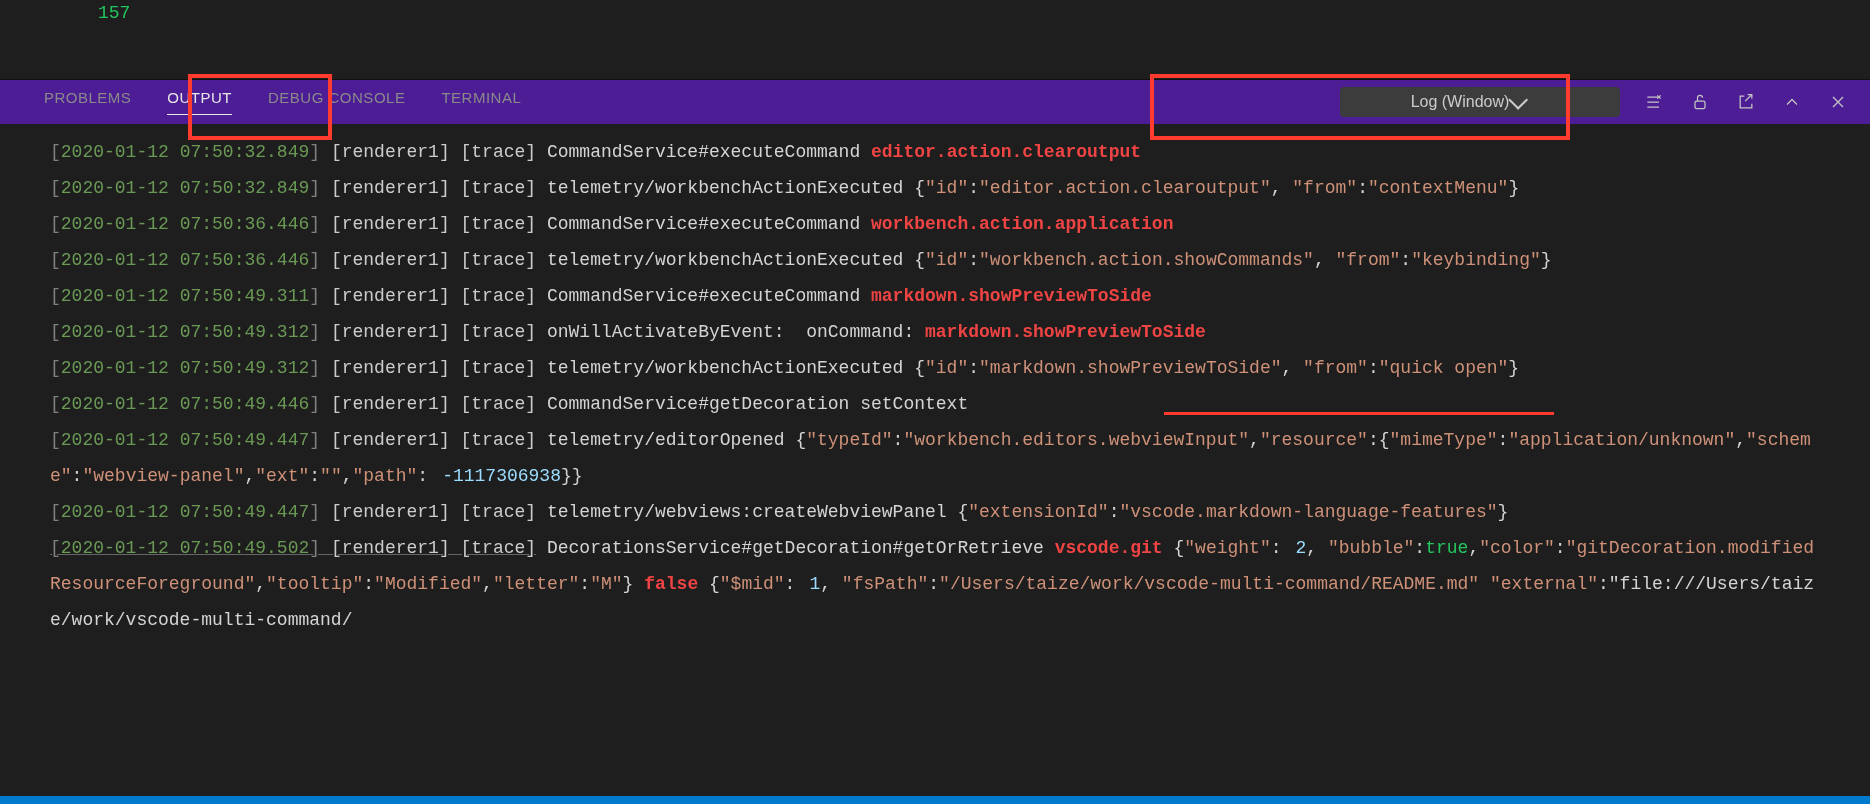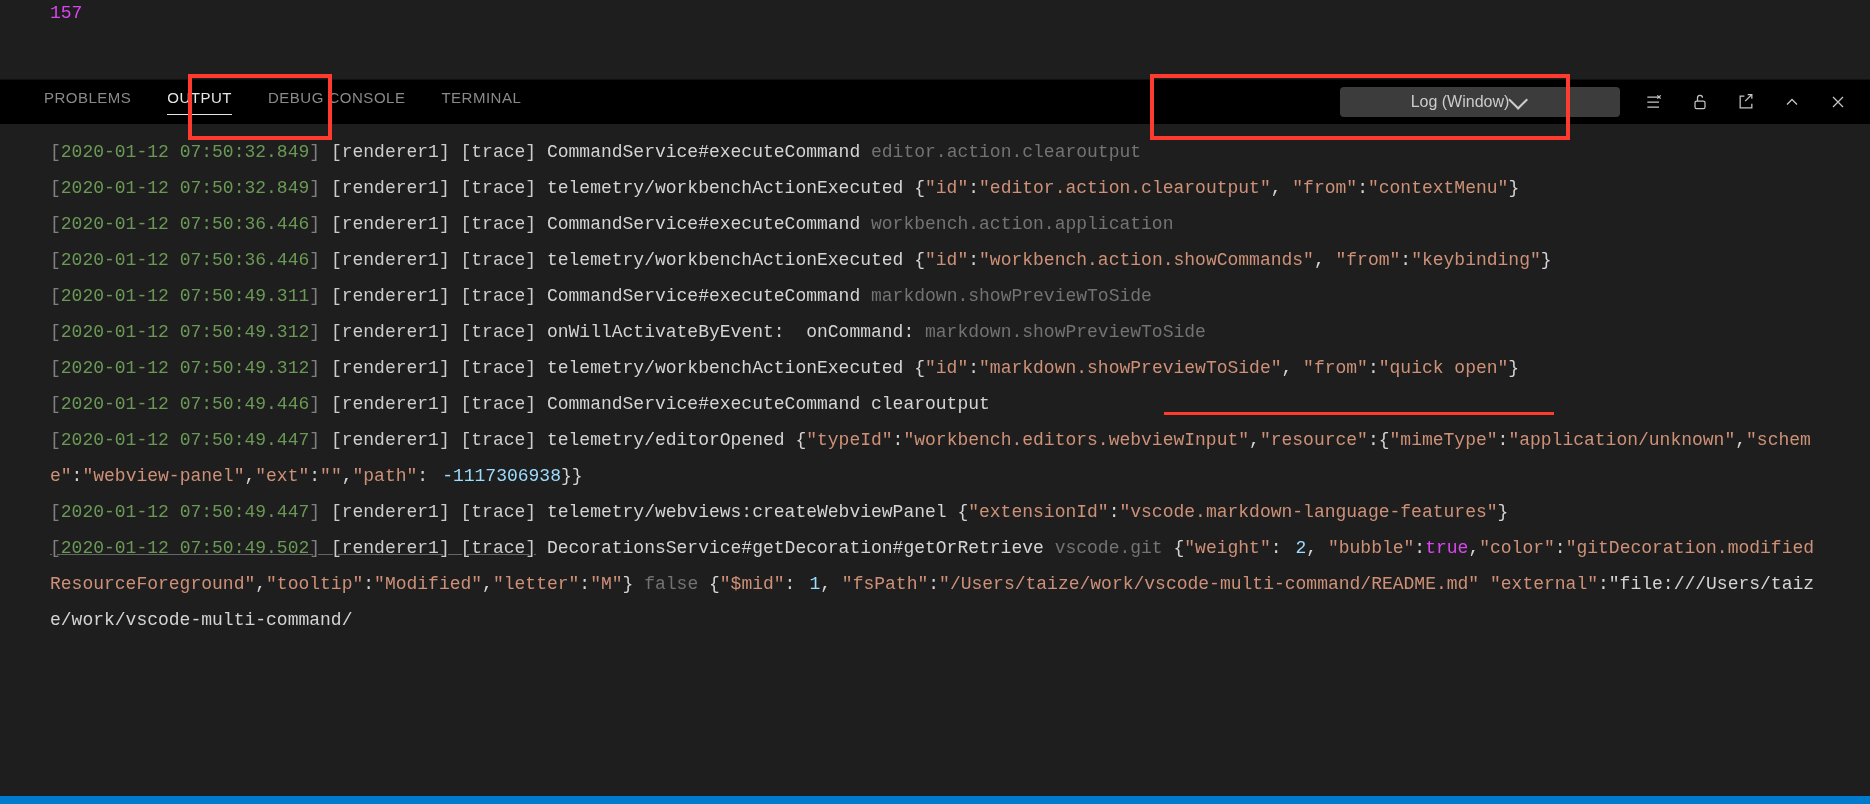--- a/index.html
+++ b/index.html
@@ -19,28 +19,28 @@
     background: #1e1e1e;
     padding: 0 50px;
     color: #858585;
     font-family: Menlo, Monaco, "Courier New", monospace;
     font-size: 18px;
     line-height: 26px;
     display: flex;
     align-items: flex-start;
     border-bottom: 1px solid #111;
   }
-  .line-number { color: #d946ef; }
+  .line-number { color: #22c55e; margin-left: 48px; }
 
   .panel-header {
     display: flex;
     align-items: center;
     height: 44px;
     padding: 0 20px 0 44px;
-    background: #000000;
+    background: #4c1d95;
     font-size: 15px;
   }
   .tabs { display: flex; gap: 36px; color: #8a8a8a; }
   .tab {
     cursor: pointer;
     padding: 0 0 8px 0;
     letter-spacing: 0.5px;
   }
   .tab.active {
     color: #e7e7e7;
@@ -107,24 +107,24 @@
     color: #d4d4d4;
     white-space: pre-wrap;
     word-break: break-all;
     overflow: hidden;
     height: 680px;
   }
   .output-body .br { color: #808080; }
   .output-body .ts { color: #6a9955; }
   .output-body .src { color: #cccccc; }
   .output-body .msg { color: #d4d4d4; }
-  .output-body .hl  { color: #737373; }
+  .output-body .hl  { color: #ef4444; font-weight: bold; }
   .output-body .key { color: #ce9178; }
   .output-body .num { color: #9cdcfe; margin-left: 14px; }
-  .output-body .bool{ color: #d946ef; }
+  .output-body .bool{ color: #22c55e; }
   .output-body .ul  { text-decoration: underline; text-decoration-color: #666; }
 
   .status-bar {
     position: absolute;
     left: 0; right: 0; bottom: 0;
     height: 8px;
     background: #007acc;
   }
 </style>
 </head>
@@ -179,21 +179,21 @@
   </div>
 </div>
 
 <div class="output-body" id="output-body"><span class="br">[</span><span class="ts">2020-01-12 07:50:32.849</span><span class="br">]</span> <span class="src">[renderer1] [trace]</span> <span class="msg">CommandService#executeCommand</span> <span class="hl">editor.action.clearoutput</span>
 <span class="br">[</span><span class="ts">2020-01-12 07:50:32.849</span><span class="br">]</span> <span class="src">[renderer1] [trace]</span> <span class="msg">telemetry/workbenchActionExecuted</span> {<span class="key">"id"</span>:<span class="key">"editor.action.clearoutput"</span>, <span class="key">"from"</span>:<span class="key">"contextMenu"</span>}
 <span class="br">[</span><span class="ts">2020-01-12 07:50:36.446</span><span class="br">]</span> <span class="src">[renderer1] [trace]</span> <span class="msg">CommandService#executeCommand</span> <span class="hl">workbench.action.application</span>
 <span class="br">[</span><span class="ts">2020-01-12 07:50:36.446</span><span class="br">]</span> <span class="src">[renderer1] [trace]</span> <span class="msg">telemetry/workbenchActionExecuted</span> {<span class="key">"id"</span>:<span class="key">"workbench.action.showCommands"</span>, <span class="key">"from"</span>:<span class="key">"keybinding"</span>}
 <span class="br">[</span><span class="ts">2020-01-12 07:50:49.311</span><span class="br">]</span> <span class="src">[renderer1] [trace]</span> <span class="msg">CommandService#executeCommand</span> <span class="hl">markdown.showPreviewToSide</span>
 <span class="br">[</span><span class="ts">2020-01-12 07:50:49.312</span><span class="br">]</span> <span class="src">[renderer1] [trace]</span> <span class="msg">onWillActivateByEvent:  onCommand:</span> <span class="hl">markdown.showPreviewToSide</span>
 <span class="br">[</span><span class="ts">2020-01-12 07:50:49.312</span><span class="br">]</span> <span class="src">[renderer1] [trace]</span> <span class="msg">telemetry/workbenchActionExecuted</span> {<span class="key">"id"</span>:<span class="key">"markdown.showPreviewToSide"</span>, <span class="key">"from"</span>:<span class="key">"quick open"</span>}
-<span class="br">[</span><span class="ts">2020-01-12 07:50:49.446</span><span class="br">]</span> <span class="src">[renderer1] [trace]</span> <span class="msg">CommandService#executeCommand clearoutput</span>
+<span class="br">[</span><span class="ts">2020-01-12 07:50:49.446</span><span class="br">]</span> <span class="src">[renderer1] [trace]</span> <span class="msg">CommandService#getDecoration setContext</span>
 <span class="br">[</span><span class="ts">2020-01-12 07:50:49.447</span><span class="br">]</span> <span class="src">[renderer1] [trace]</span> <span class="msg">telemetry/editorOpened</span> {<span class="key">"typeId"</span>:<span class="key">"workbench.editors.webviewInput"</span>,<span class="key">"resource"</span>:{<span class="key">"mimeType"</span>:<span class="key">"application/unknown"</span>,<span class="key">"scheme"</span>:<span class="key">"webview-panel"</span>,<span class="key">"ext"</span>:<span class="key">""</span>,<span class="key">"path"</span>:<span class="num">-1117306938</span>}}
 <span class="br">[</span><span class="ts">2020-01-12 07:50:49.447</span><span class="br">]</span> <span class="src">[renderer1] [trace]</span> <span class="msg">telemetry/webviews:createWebviewPanel</span> {<span class="key">"extensionId"</span>:<span class="key">"vscode.markdown-language-features"</span>}
 <span class="ul"><span class="br">[</span><span class="ts">2020-01-12 07:50:49.502</span><span class="br">]</span> <span class="src">[renderer1] [trace]</span></span> <span class="msg">DecorationsService#getDecoration#getOrRetrieve</span> <span class="hl">vscode.git</span> {<span class="key">"weight"</span>:<span class="num">2</span>, <span class="key">"bubble"</span>:<span class="bool">true</span>,<span class="key">"color"</span>:<span class="key">"gitDecoration.modifiedResourceForeground"</span>,<span class="key">"tooltip"</span>:<span class="key">"Modified"</span>,<span class="key">"letter"</span>:<span class="key">"M"</span>} <span class="hl">false</span> {<span class="key">"$mid"</span>:<span class="num">1</span>, <span class="key">"fsPath"</span>:<span class="key">"/Users/taize/work/vscode-multi-command/README.md"</span> <span class="key">"external"</span>:"file:///Users/taize/work/vscode-multi-command/
 </div>
 
 <div class="highlight-box hl-tab"></div>
 <div class="highlight-box hl-select"></div>
 <div class="underline-red"></div>
 
 <div class="status-bar"></div>

